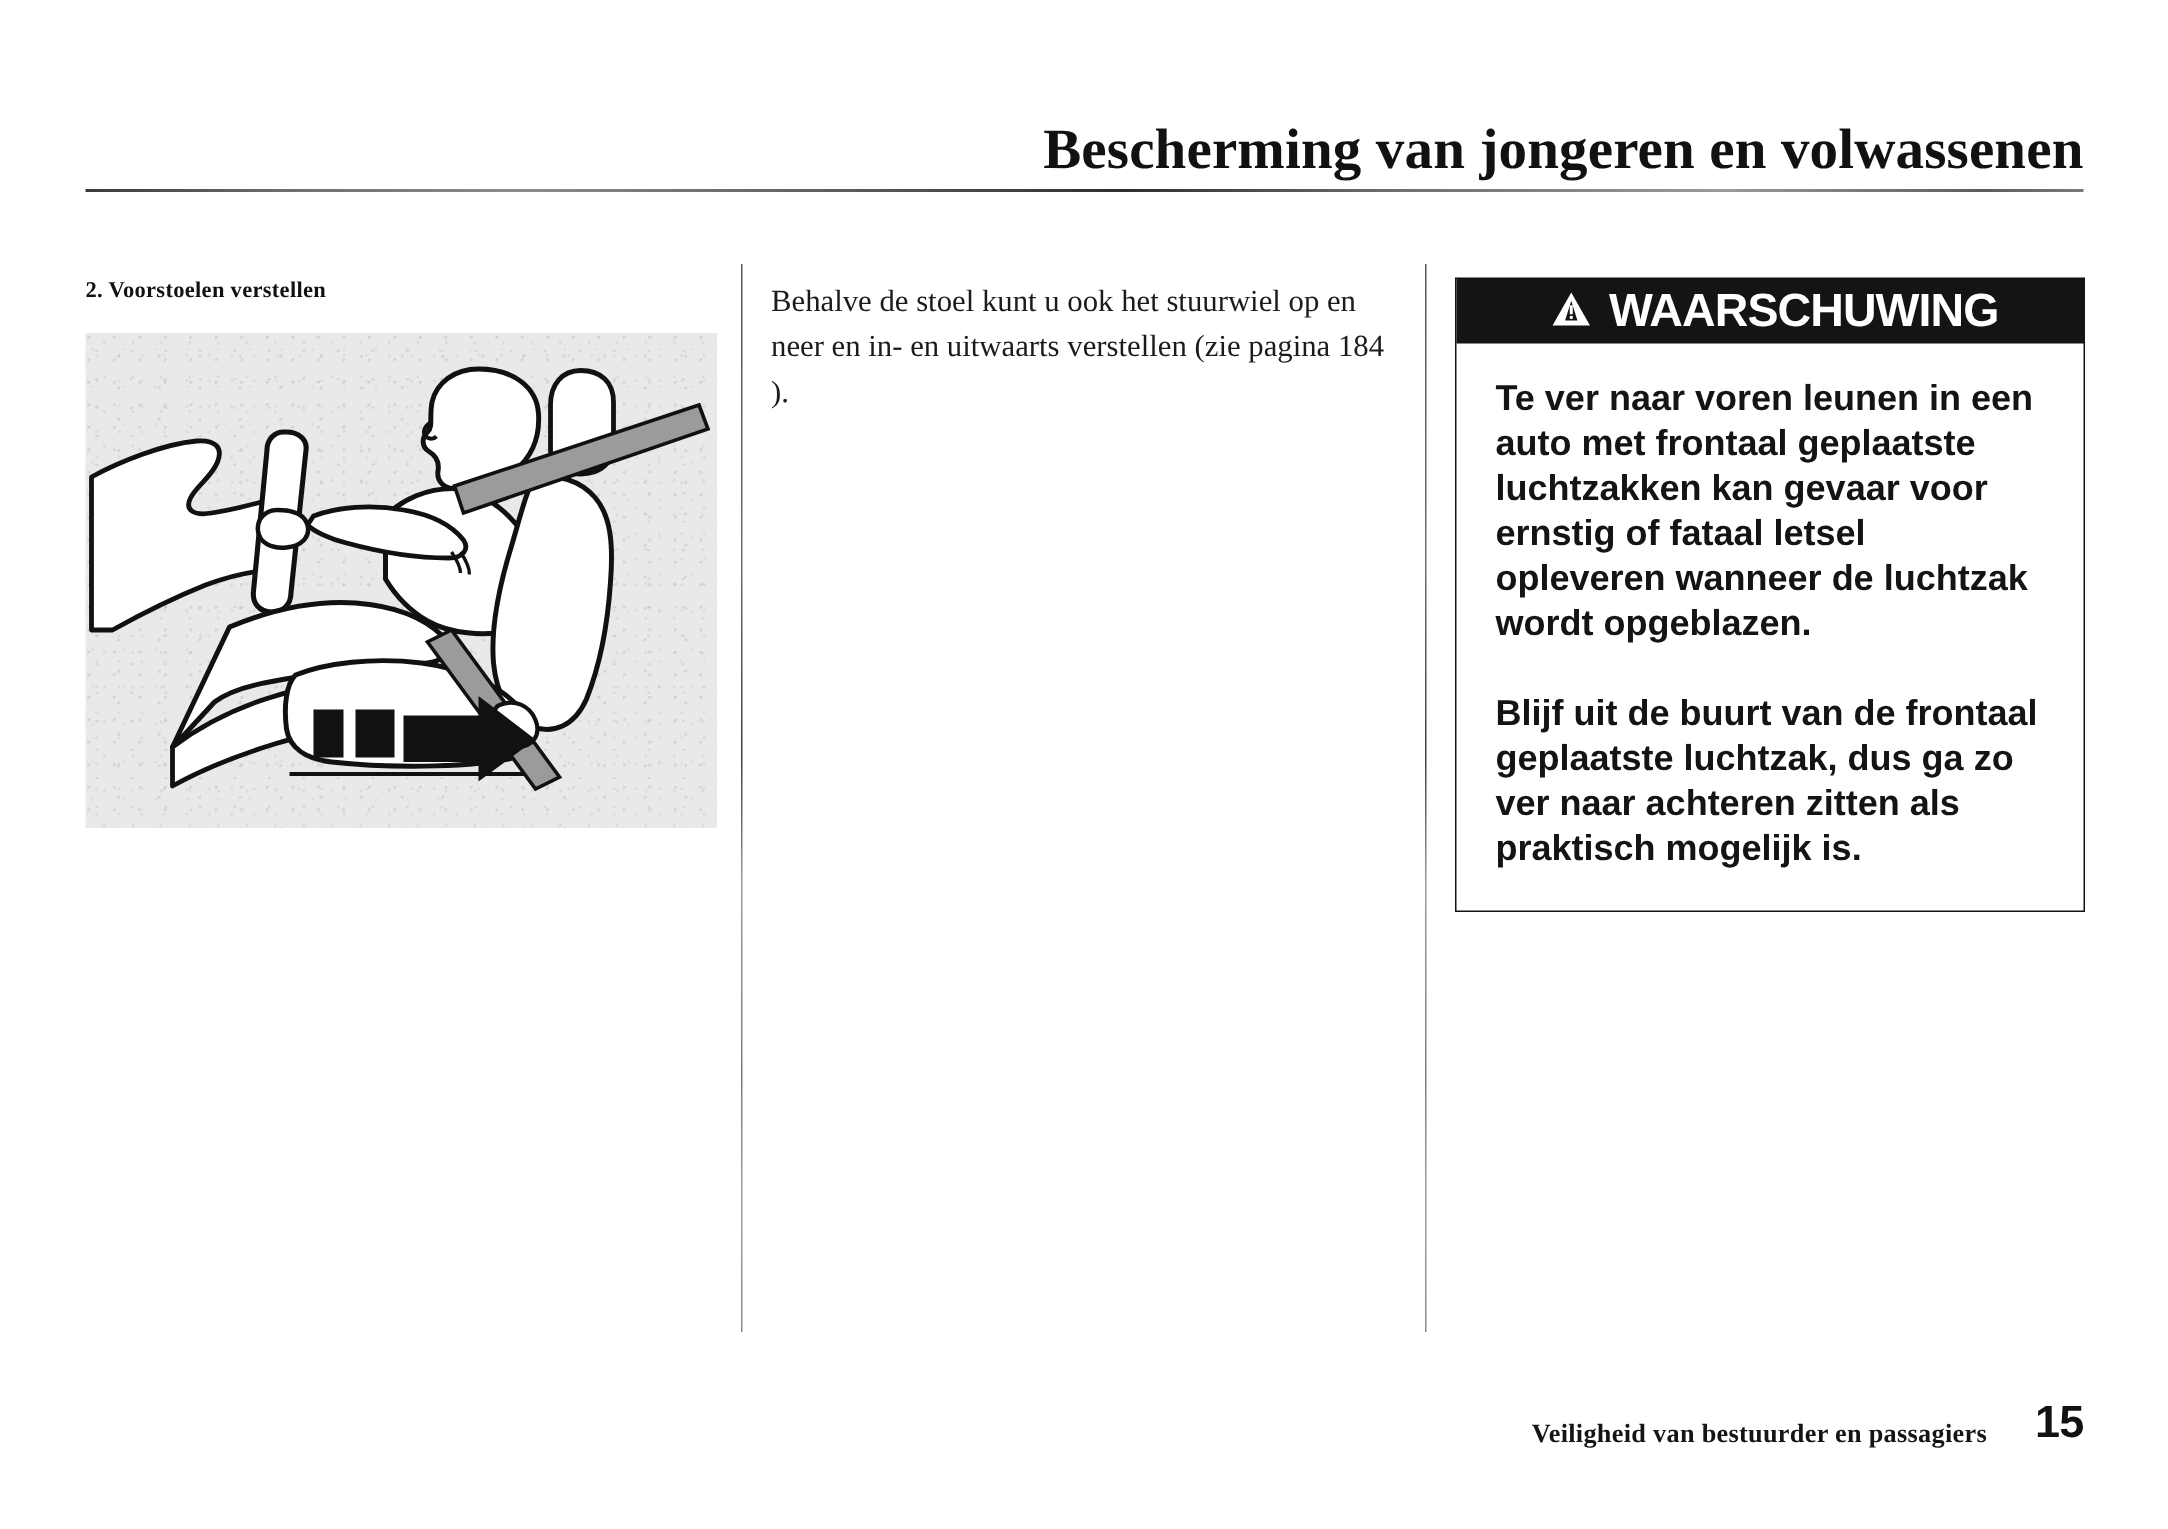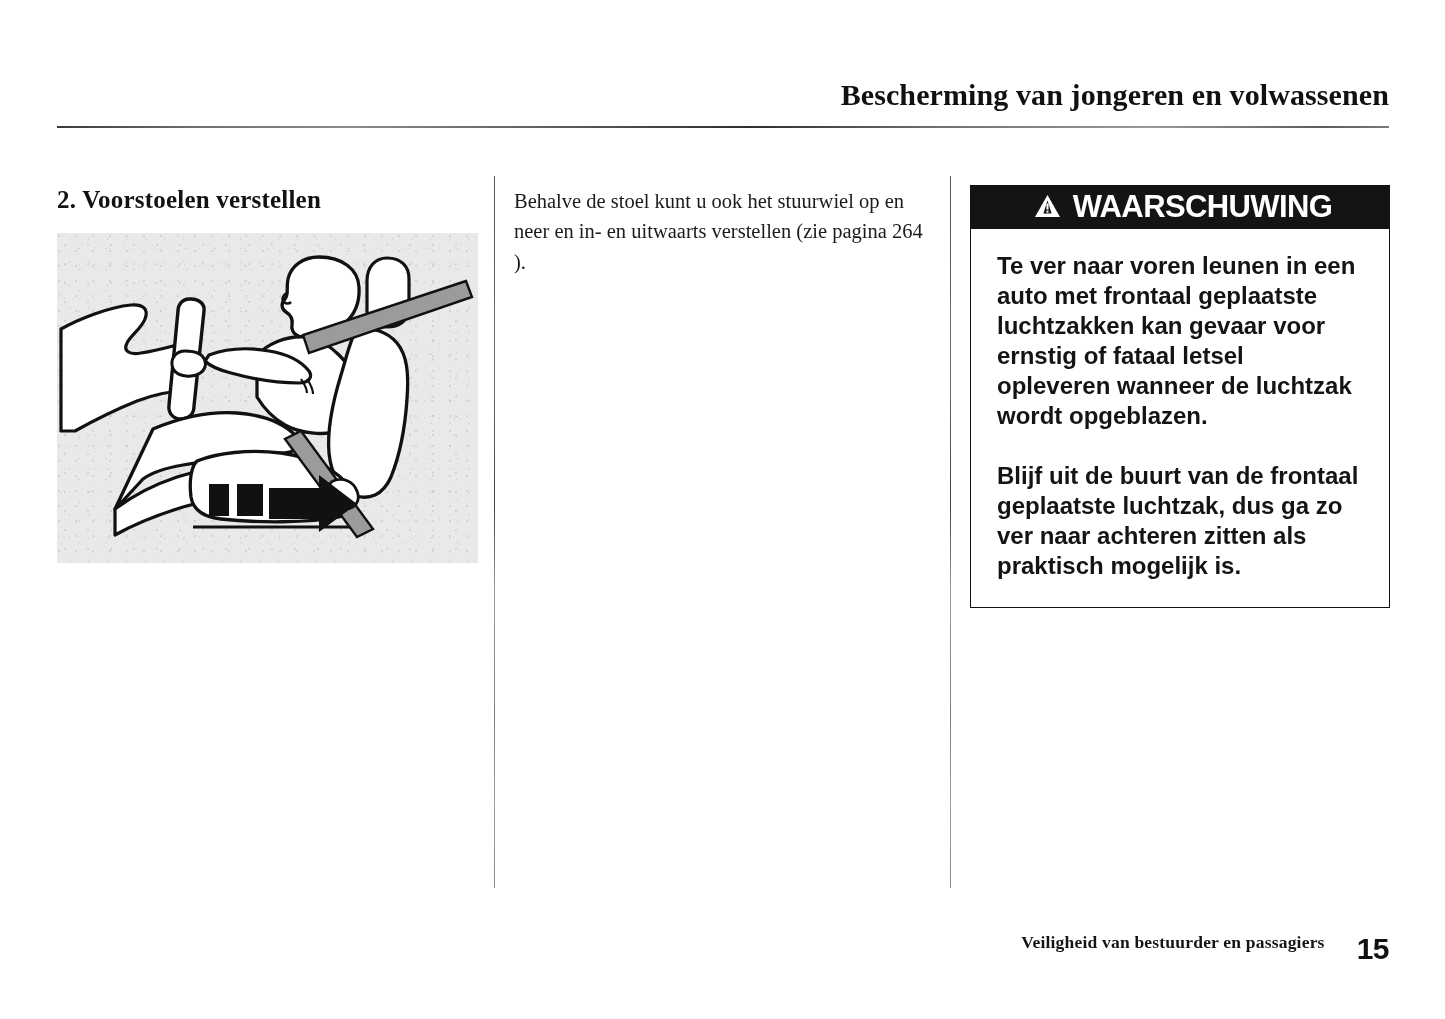--- a/index.html
+++ b/index.html
@@ -20,21 +20,21 @@
   #page-header {
     position: absolute;
     left: 57px;
     top: 78px;
     width: 1332px;
     text-align: right;
   }
   #page-header .title {
     font-family: "Liberation Serif", serif;
     font-weight: bold;
-    font-size: 30px;
+    font-size: 38px;
     letter-spacing: 0.1px;
     color: #111;
     white-space: nowrap;
   }
   #header-rule {
     position: absolute;
     left: 57px;
     top: 126px;
     width: 1332px;
     height: 2px;
@@ -56,21 +56,21 @@
   #divider-1 { left: 494px; }
   #divider-2 { left: 950px; }
 
   
   .column {
     position: absolute;
   }
   .col-heading {
     font-family: "Liberation Serif", serif;
     font-weight: bold;
-    font-size: 25px;
+    font-size: 15px;
     color: #121212;
     margin: 0 0 0 0;
     letter-spacing: 0.2px;
   }
   .body-p {
     font-family: "Liberation Serif", serif;
     font-size: 20.5px;
     line-height: 30.4px;
     color: #1b1b1b;
     margin: 0 0 28px 0;
@@ -166,21 +166,21 @@
   }
   .warn-p.second { margin-top: 30px; }
 
   
   #page-footer {
     position: absolute;
     left: 57px;
     top: 932px;
     width: 1332px;
     display: flex;
-    align-items: flex-start;
+    align-items: flex-end;
     justify-content: flex-end;
     gap: 32px;
   }
   #footer-chapter {
     font-family: "Liberation Serif", serif;
     font-weight: bold;
     font-size: 17.5px;
     color: #151515;
     letter-spacing: 0.2px;
     white-space: nowrap;
@@ -268,21 +268,21 @@
         <rect x="152" y="251" width="20" height="32" fill="#111111"></rect>
         <rect x="180" y="251" width="26" height="32" fill="#111111"></rect>
         <path d="M212,255 L262,255 L262,242 L300,271 L262,299 L262,286 L212,286 Z" fill="#111111"></path>
       </g>
     </svg>
   </div>
 
 </div>
 
 <div id="mid-col" class="column">
-  <p class="body-p">Behalve de stoel kunt u ook het stuurwiel op en neer en in- en uitwaarts verstellen (zie pagina 264 ).</p>
+  <p class="body-p">Behalve de stoel kunt u ook het stuurwiel op en neer en in- en uitwaarts verstellen (zie pagina 184 ).</p>
 </div>
 
 <div id="right-col" class="column">
   <div id="warning-box">
     <div id="warning-header">
       <span class="tri-icon">
         <svg width="27" height="25" viewBox="0 0 27 25" xmlns="http://www.w3.org/2000/svg">
           <path d="M13.5 1 L26 23 L1 23 Z" fill="#ffffff"></path>
           <path d="M13.5 6.5 L17.6 19.6 L9.4 19.6 Z" fill="#141414"></path>
           <rect x="12.5" y="9.5" width="2" height="6" fill="#ffffff"></rect>

